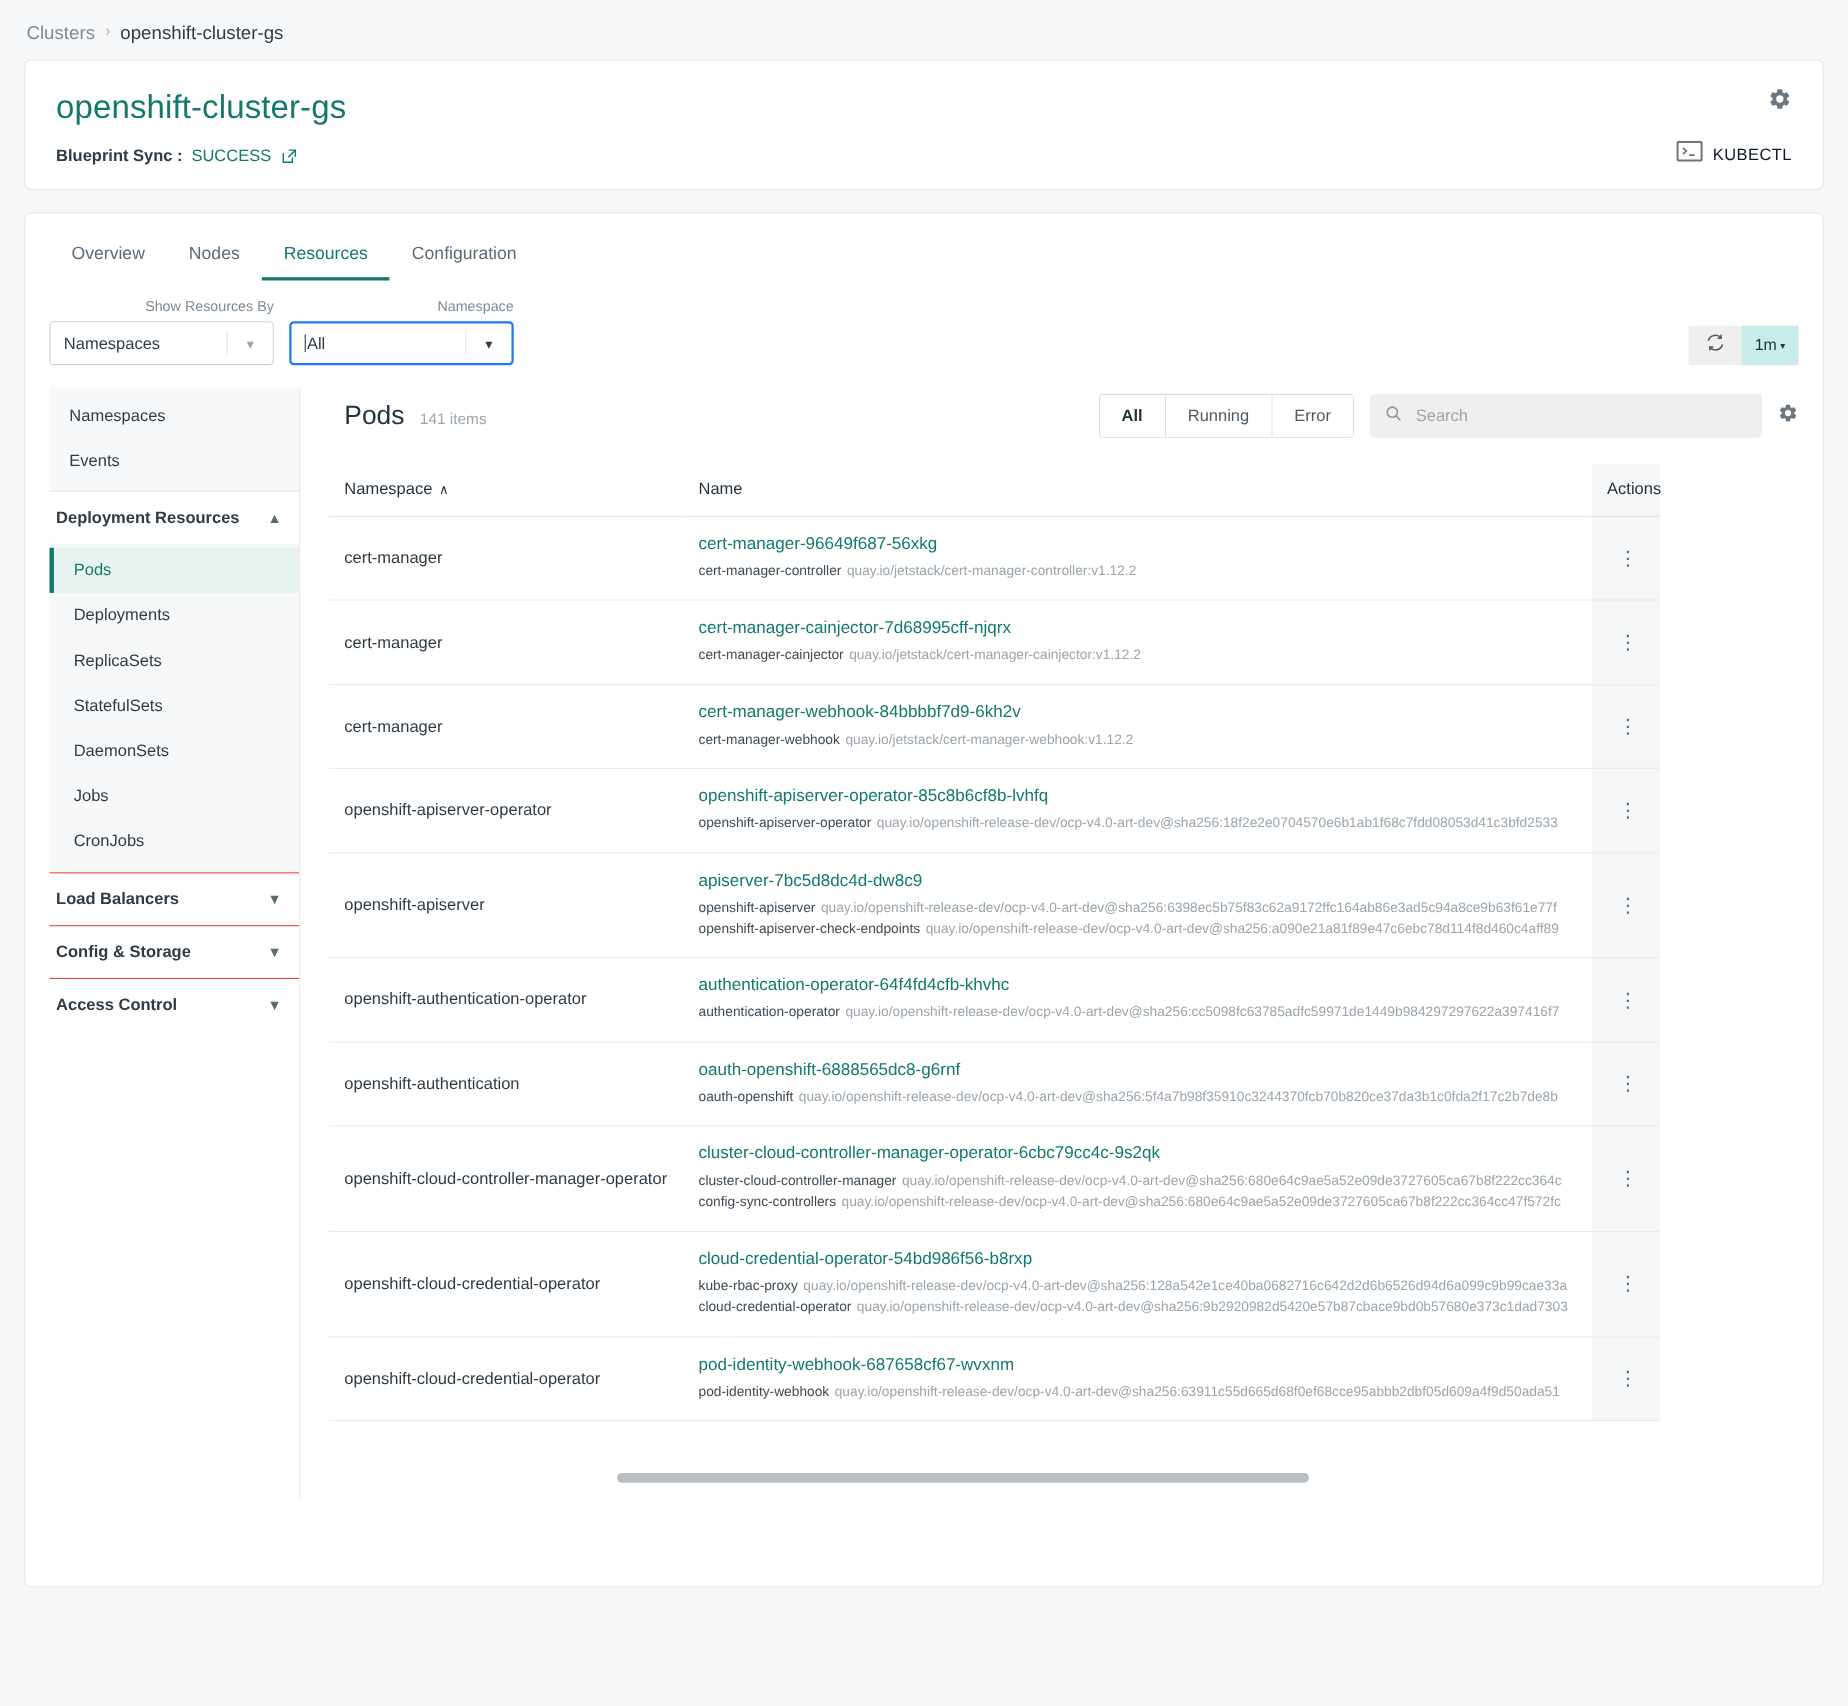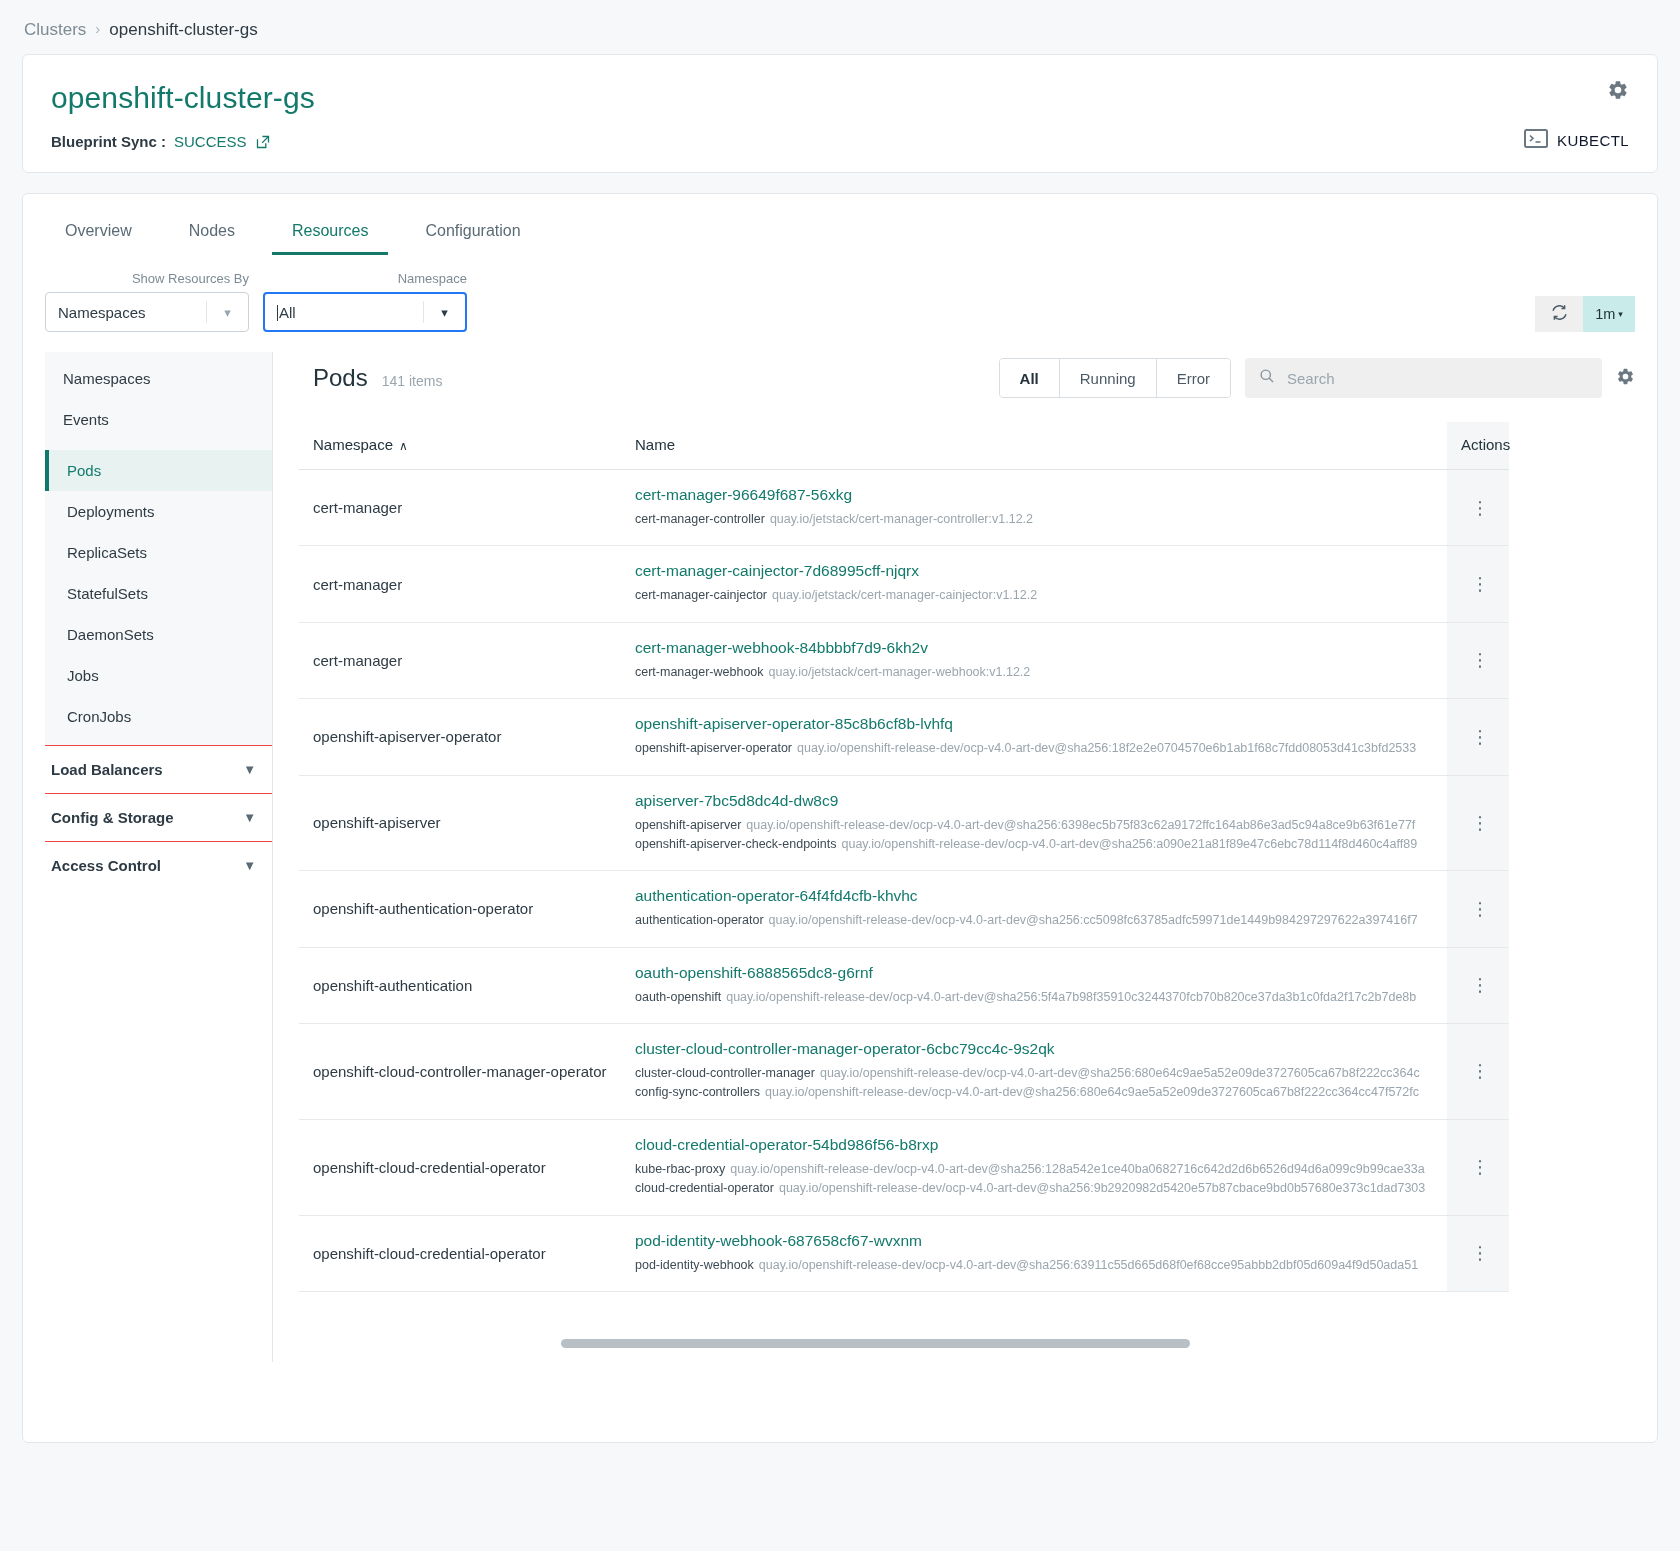--- a/index.html
+++ b/index.html
@@ -59,21 +59,21 @@
     position: absolute; right: 28px; bottom: 20px;
     display: flex; align-items: center; gap: 9px;
     cursor: pointer;
   }
   .kubectl-label { color: #0f172a; font-size: 15px; letter-spacing: .4px; }
 
   
   .main-card { margin-top: 20px; padding: 0; min-height: 1250px; }
 
   .tabs {
-    display: flex; gap: 17px; padding: 0 22px;
+    display: flex; gap: 0; padding: 0 22px;
     border-bottom: none; margin-top: 14px;
   }
   .tab {
     padding: 14px 20px 12px 20px;
     font-size: 16px; color: #5a6b76; cursor: pointer;
     border-bottom: 3px solid transparent;
   }
   .tab.active { color: #12796b; border-bottom-color: #12796b; }
 
   
@@ -315,20 +315,24 @@
   </div>
 
   <div class="body-wrap">
 
     <div class="side-nav">
       <div class="nav-group-flat">
         <div class="nav-item">Namespaces</div>
         <div class="nav-item">Events</div>
       </div>
 
+      <div class="nav-section first">
+        <span>Deployment Resources</span>
+        <span class="chev">▲</span>
+      </div>
       <div class="nav-sub">
         <div class="nav-subitem active">Pods</div>
         <div class="nav-subitem">Deployments</div>
         <div class="nav-subitem">ReplicaSets</div>
         <div class="nav-subitem">StatefulSets</div>
         <div class="nav-subitem">DaemonSets</div>
         <div class="nav-subitem">Jobs</div>
         <div class="nav-subitem">CronJobs</div>
       </div>
 

